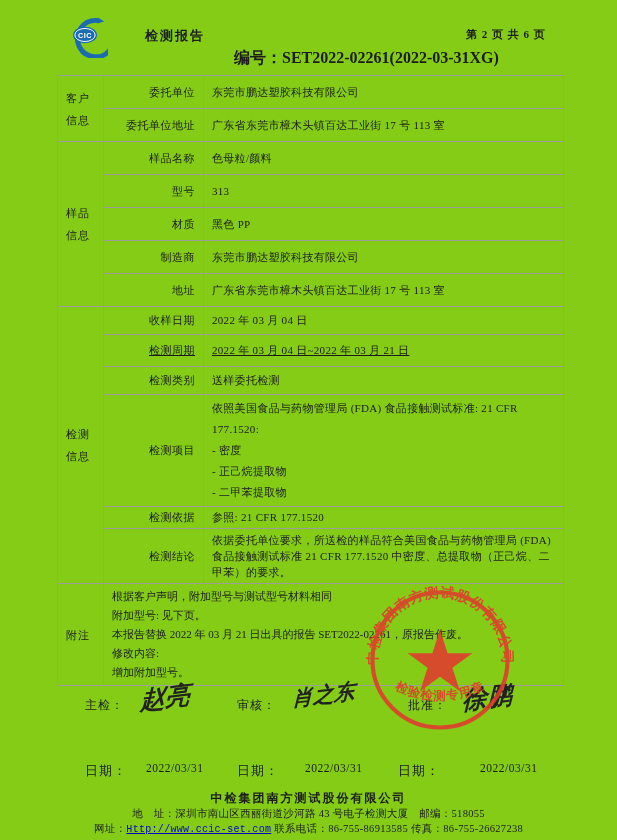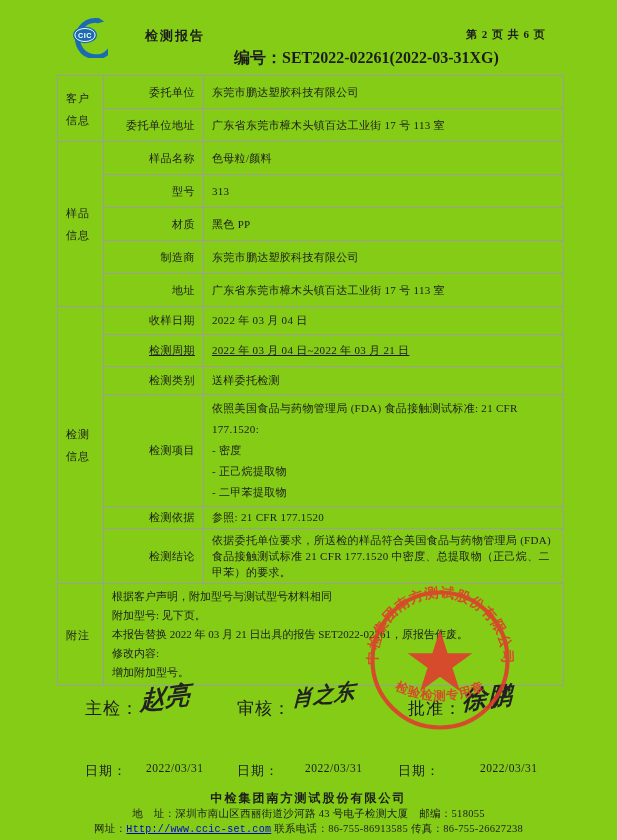--- a/index.html
+++ b/index.html
@@ -42,21 +42,21 @@
   tr.h100 { height:100px; }
   td.multiline div { line-height:21px; }
   td.conclusion { line-height:16px; padding-top:4px; padding-bottom:4px;font-family:Liberation Serif, serif; }
   td.notes div { line-height:19px; }
   td.notes { padding-left:11px; }
 
   
   .stamp { position:absolute; left:366px; top:586px; width:148px; height:148px; opacity:0.88; z-index:3; pointer-events:none; }
 
   
-  .sig-label { position:absolute; font-size:17px; letter-spacing:1px; z-index:2; }
+  .sig-label { position:absolute; font-size:12px; letter-spacing:1px; z-index:2; }
   .sig-name {
     position:absolute; font-size:25px; font-style:italic; font-weight:bold;
     font-family:"DejaVu Serif",serif; color:#222; z-index:2;
     transform:rotate(-7deg) skewX(-8deg); white-space:nowrap;
   }
   .date-label { position:absolute; font-size:13px; letter-spacing:1px; }
   .date-value { position:absolute; font-size:11.5px; letter-spacing:0.5px; }
 
   
   .footer { position:absolute; left:0; top:790px; width:617px; text-align:center; }

